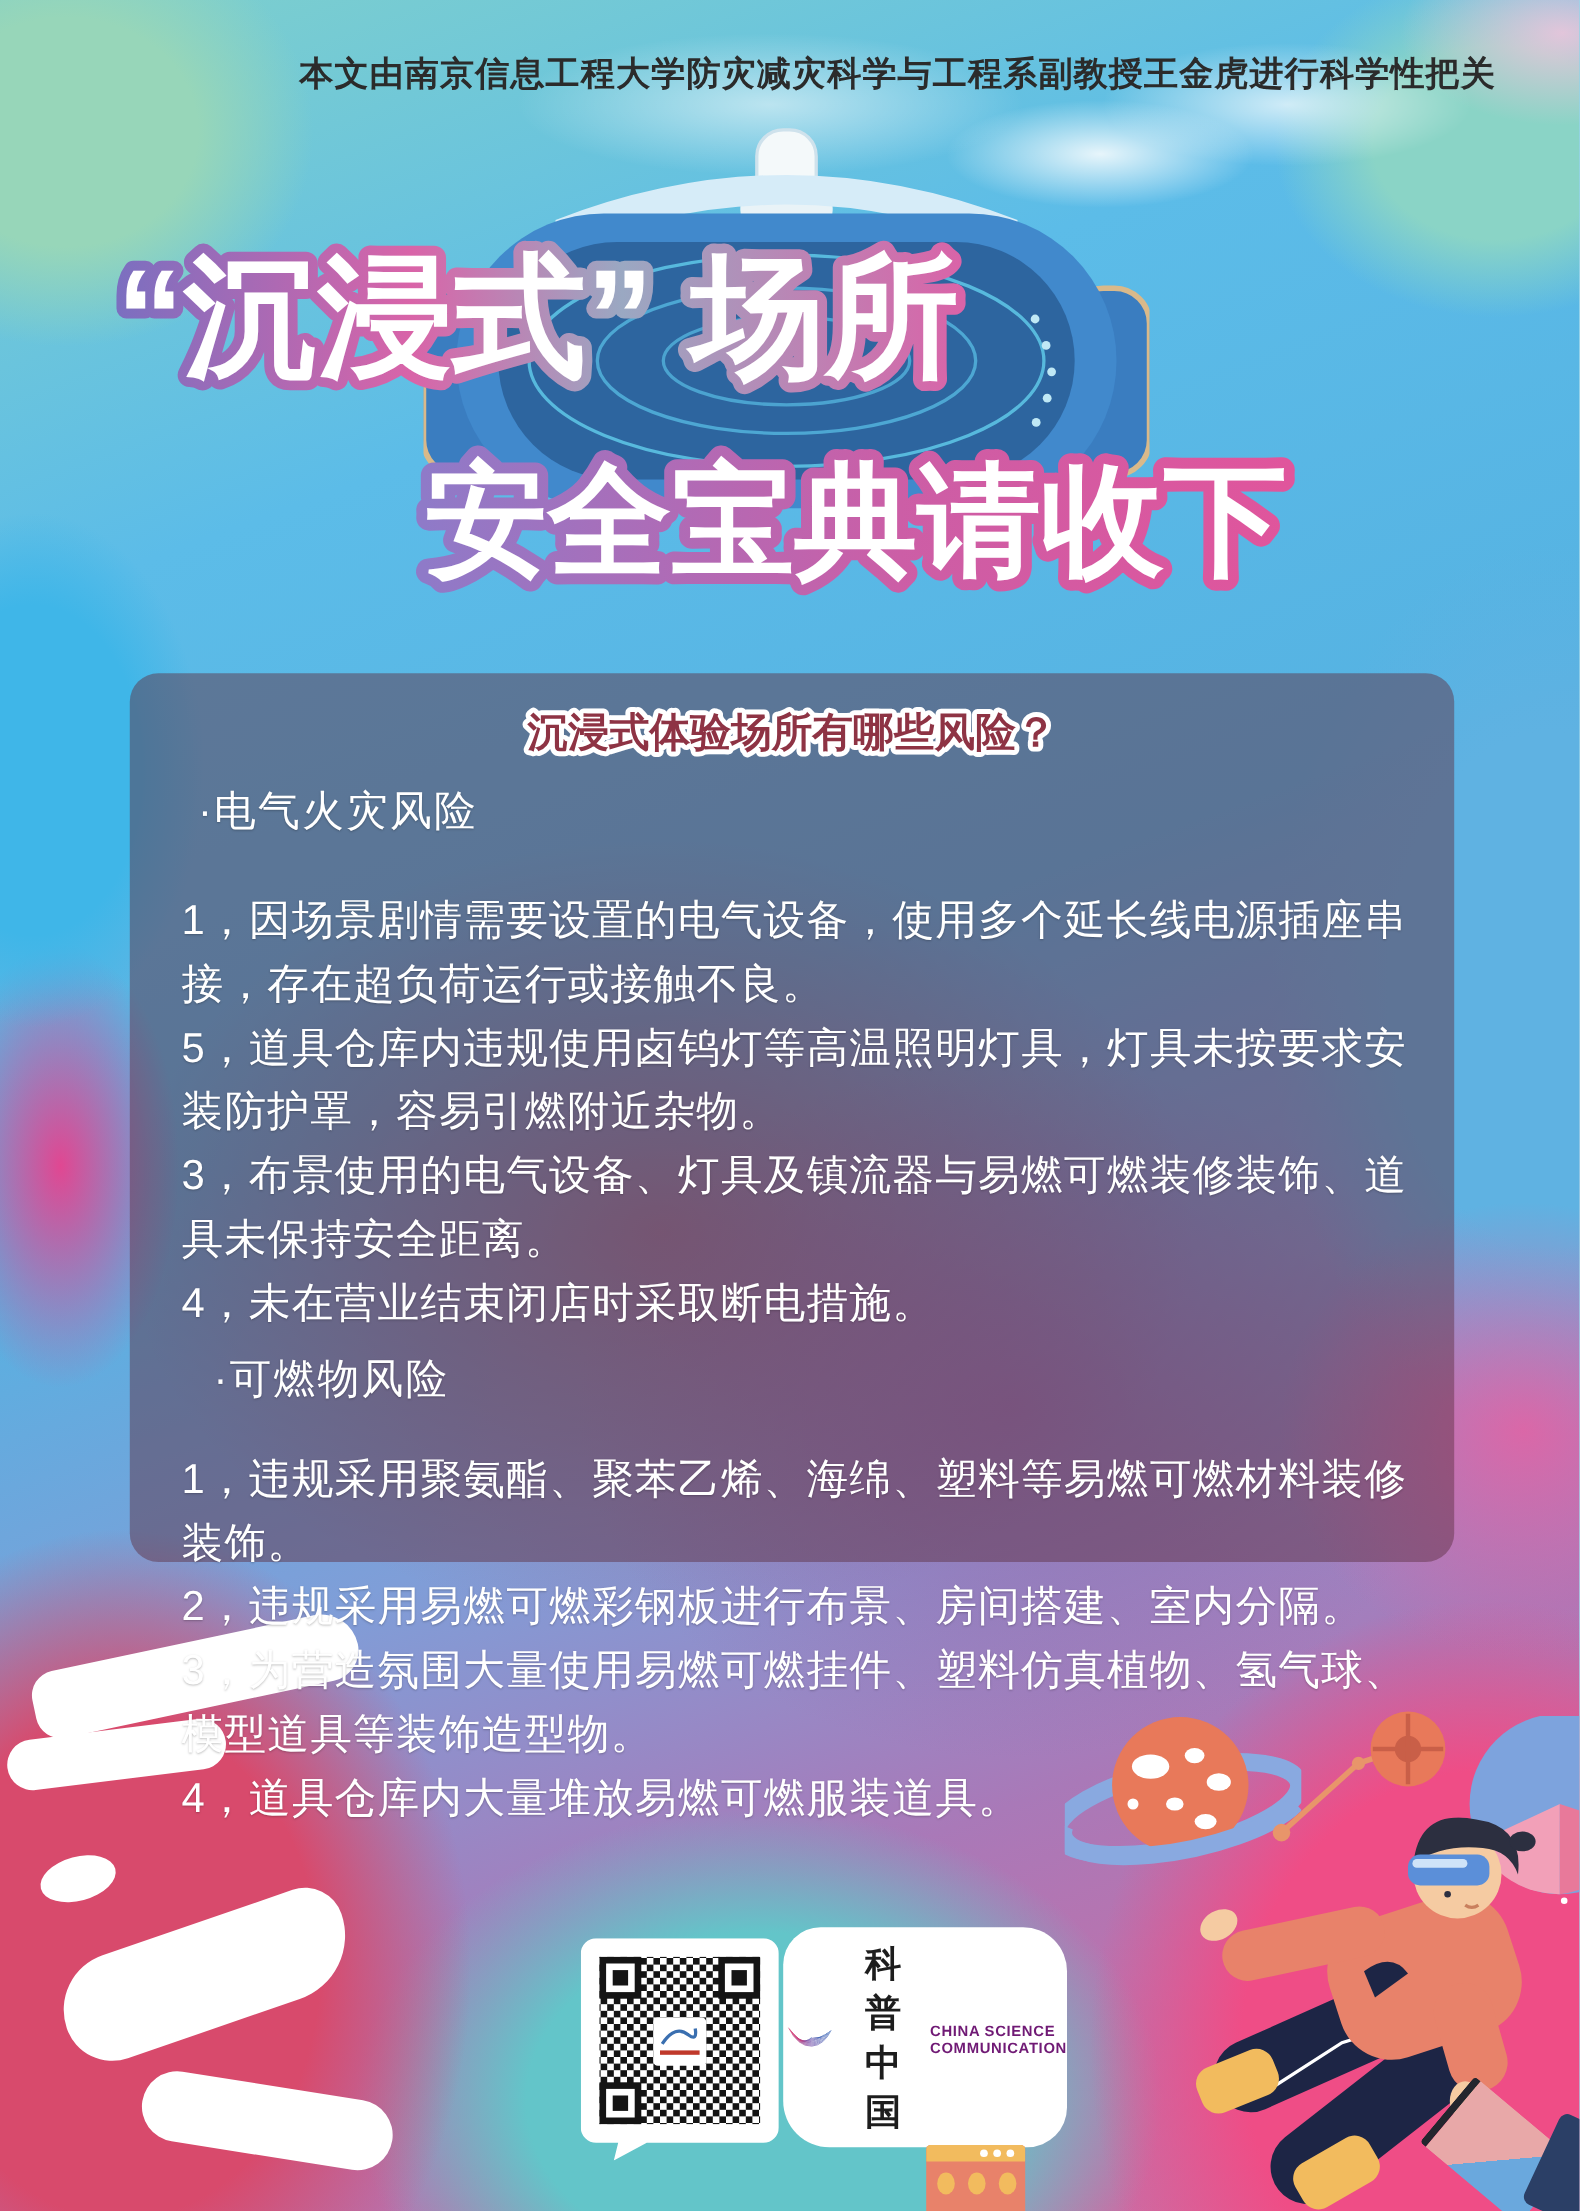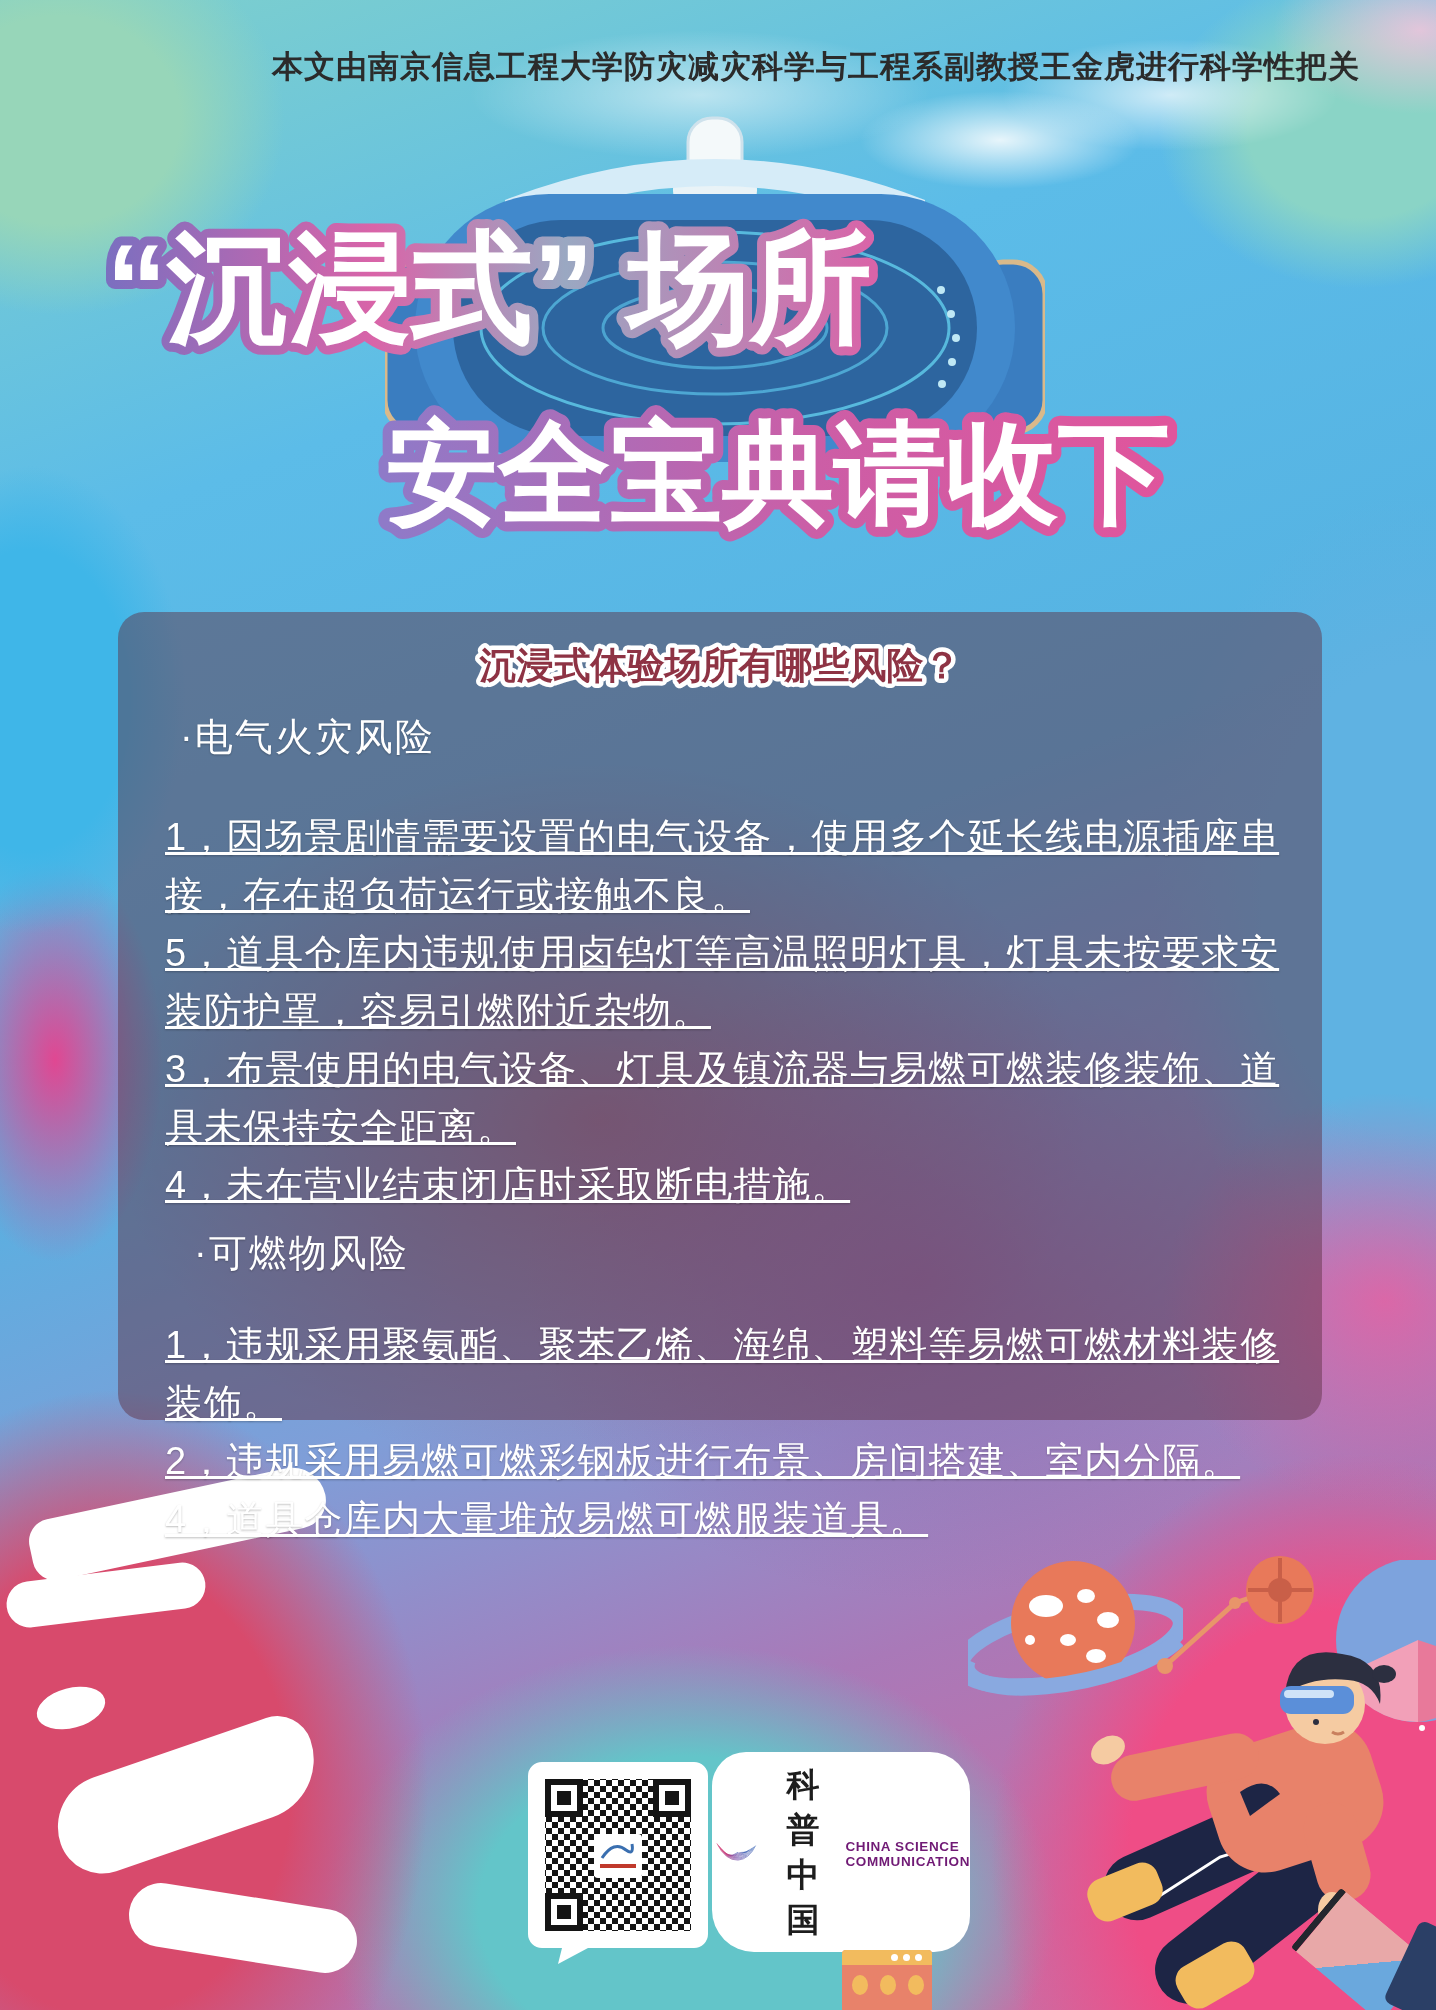--- a/index.html
+++ b/index.html
@@ -49,21 +49,21 @@
   }
   .panel-heading-svg{ position:absolute; top:18px; left:0; width:100%; height:70px; }
   .sec-label{
     position:absolute; color:#fff; font-size:38px; letter-spacing:2px;
     text-shadow:0 1px 2px rgba(0,0,0,.25);
   }
   .sec1-label{ top:100px; left:62px; }
   .sec2-label{ top:616px; left:76px; }
   .risk-list{ position:absolute; left:47px; width:1130px; color:#fff; }
   .risk-list p{ margin:0; font-size:38px; line-height:58px; letter-spacing:1px;
-                text-shadow:0 1px 2px rgba(0,0,0,.25);text-decoration:underline; }
+                text-shadow:0 1px 2px rgba(0,0,0,.25); }
   .sec1-list{ top:196px; }
   .sec2-list{ top:704px; }
   
   .qr{ position:absolute; left:528px; top:1762px; z-index:6; }
   .kepu{
     position:absolute; left:712px; top:1752px; width:258px; height:200px; z-index:6;
     background:#fff; border-radius:34px 40px 36px 42px;
     display:flex; flex-direction:row; align-items:center; justify-content:flex-start;
   }
   .kepu-cn{ font-size:33px; font-weight:700; color:#1d1d1d; letter-spacing:26px;
@@ -159,20 +159,21 @@
       <p>5，道具仓库内违规使用卤钨灯等高温照明灯具，灯具未按要求安装防护罩，容易引燃附近杂物。</p>
       <p>3，布景使用的电气设备、灯具及镇流器与易燃可燃装修装饰、道具未保持安全距离。</p>
       <p>4，未在营业结束闭店时采取断电措施。</p>
     </div>
 
     <div class="sec-label sec2-label">·可燃物风险</div>
 
     <div class="risk-list sec2-list">
       <p>1，违规采用聚氨酯、聚苯乙烯、海绵、塑料等易燃可燃材料装修装饰。</p>
       <p>2，违规采用易燃可燃彩钢板进行布景、房间搭建、室内分隔。</p>
+      <p>3，为营造氛围大量使用易燃可燃挂件、塑料仿真植物、氢气球、模型道具等装饰造型物。</p>
       <p>4，道具仓库内大量堆放易燃可燃服装道具。</p>
     </div>
   </div>
 
   <svg class="planet" width="215" height="180" viewBox="0 0 215 180">
     <ellipse cx="103" cy="96" rx="112" ry="36" transform="rotate(-12 103 96)" fill="none" stroke="#89a9e0" stroke-width="16"></ellipse>
     <circle cx="105" cy="75" r="62" fill="#e8795a"></circle>
     <ellipse cx="78" cy="58" rx="17" ry="11" fill="#fff"></ellipse>
     <ellipse cx="118" cy="48" rx="9" ry="7" fill="#fff"></ellipse>
     <ellipse cx="140" cy="72" rx="11" ry="8" fill="#fff"></ellipse>

